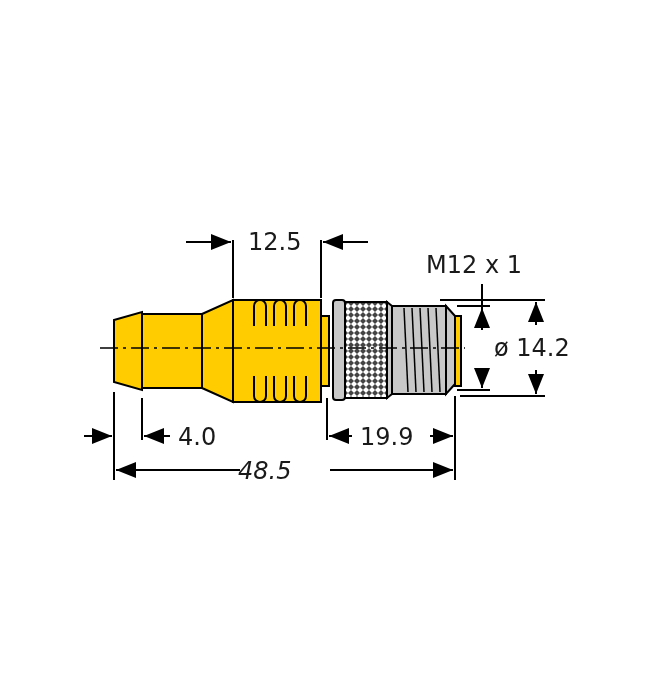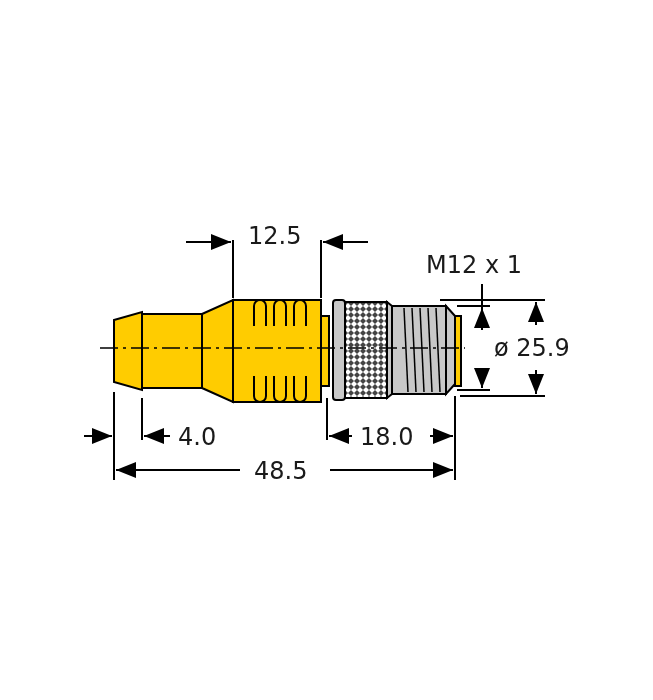--- a/index.html
+++ b/index.html
@@ -81,18 +81,18 @@
     <line x1="482" y1="330" x2="482" y2="308" marker-end="url(#ar)"></line>
     <line x1="482" y1="368" x2="482" y2="388" marker-end="url(#ar)"></line>
 
     <line x1="440" y1="300" x2="545" y2="300"></line>
     <line x1="460" y1="396" x2="545" y2="396"></line>
     <line x1="536" y1="325" x2="536" y2="302" marker-end="url(#ar)"></line>
     <line x1="536" y1="370" x2="536" y2="394" marker-end="url(#ar)"></line>
   </g>
 </svg>
 
-<div class="lbl" style="left:248px;top:224px;">12.5</div>
+<div class="lbl" style="left:248px;top:230px;">12.5</div>
 <div class="lbl" style="left:426px;top:253px;text-align:center;">M12 x 1</div>
-<div class="lbl" style="left:494px;top:336px;">ø 25.9</div>
+<div class="lbl" style="left:494px;top:336px;">ø 14.2</div>
 <div class="lbl" style="left:178px;top:425px;text-align:center;">4.0</div>
-<div class="lbl" style="left:360px;top:425px;">18.0</div>
-<div class="lbl" style="left:254px;top:459px;">48.5</div>
+<div class="lbl" style="left:360px;top:425px;">19.9</div>
+<div class="lbl" style="left:238px;top:459px;font-style:italic;">48.5</div>
 
 </body></html>

